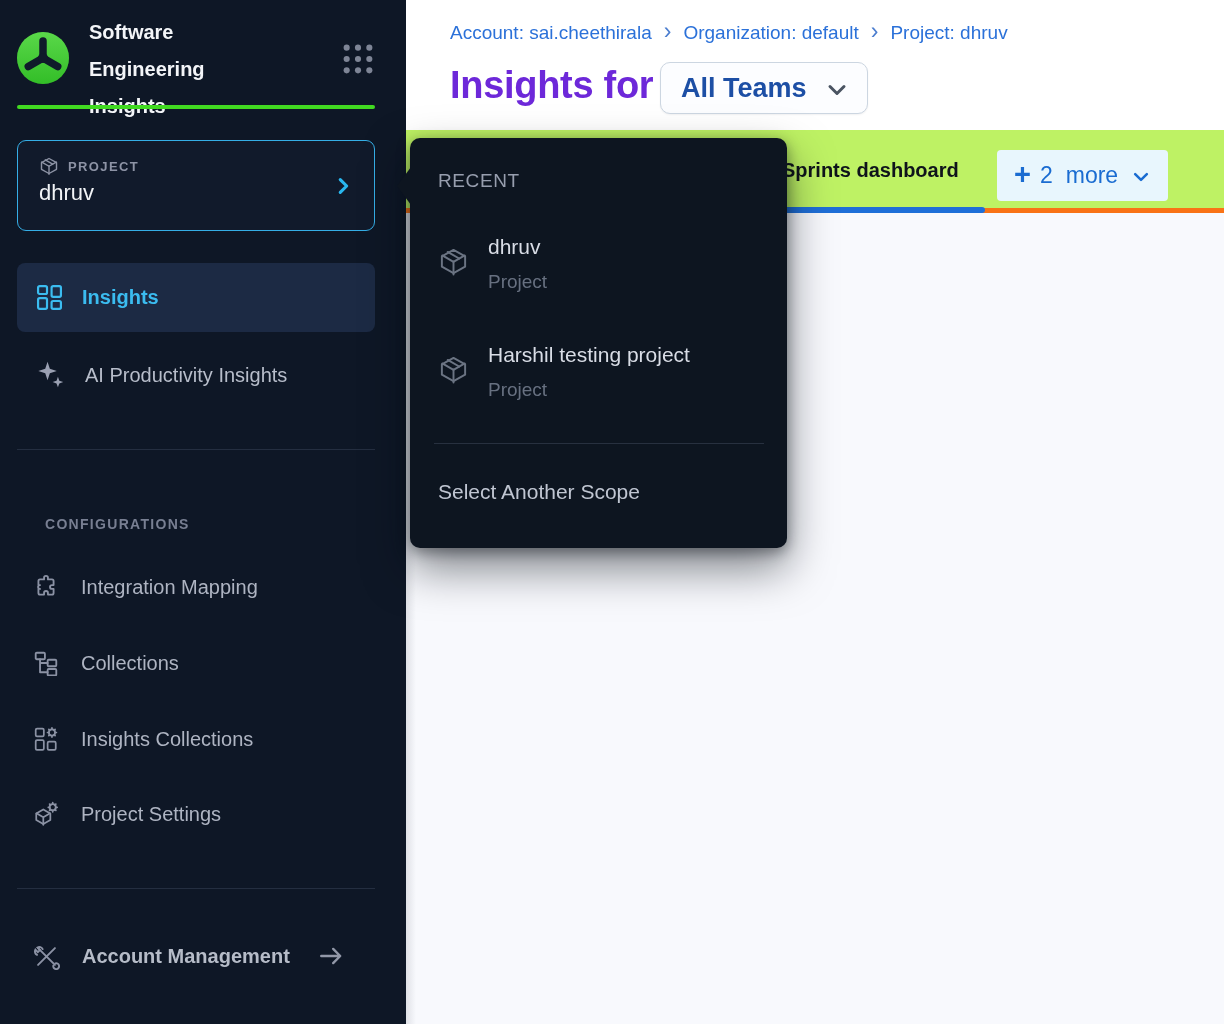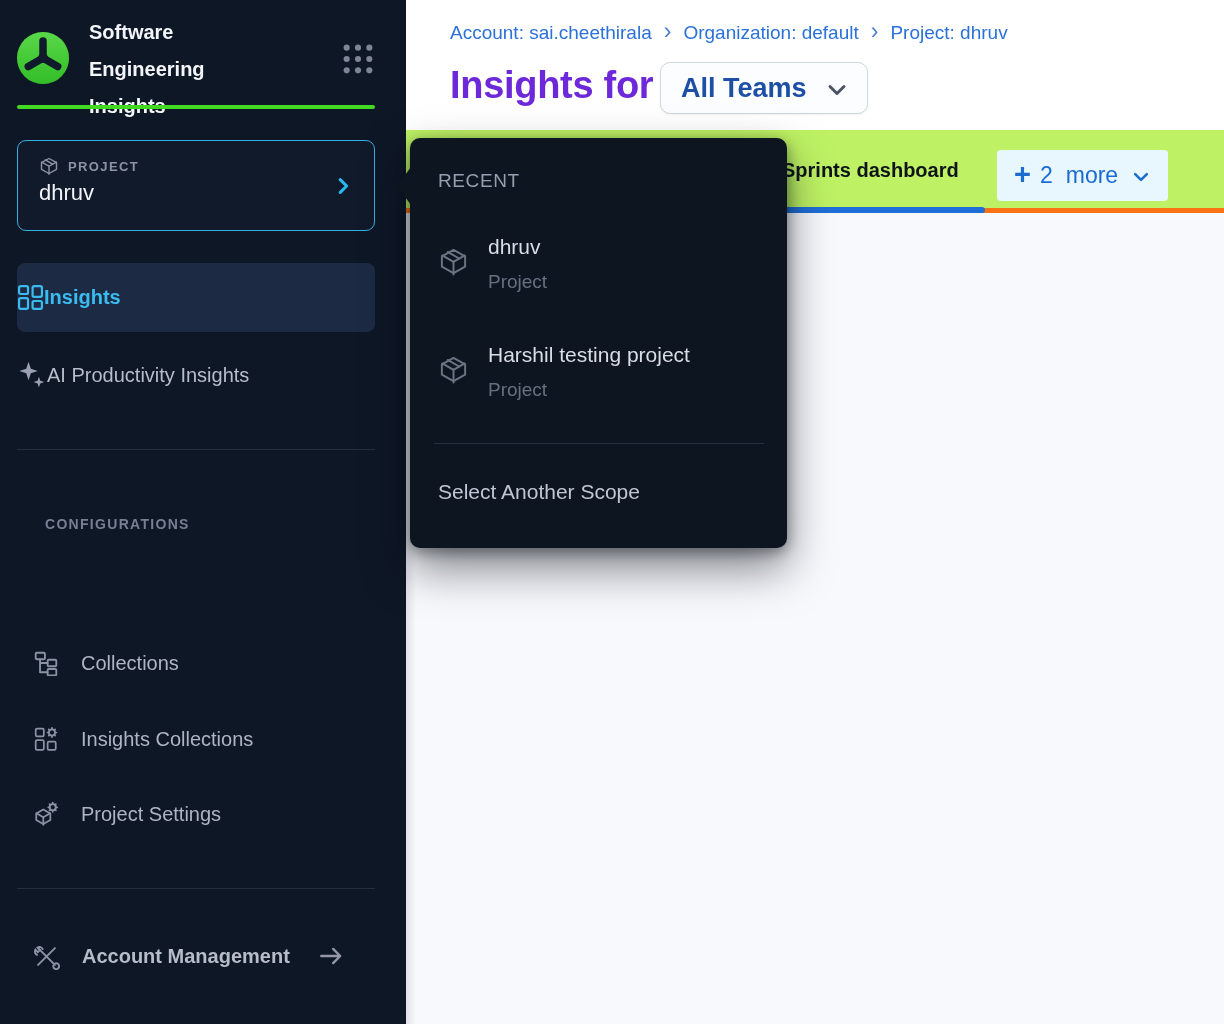--- a/index.html
+++ b/index.html
@@ -15,21 +15,21 @@
   .green-rule { position:absolute; left:17px; top:105px; width:358px; height:4px; background:#41da21; border-radius:2px; }
 
   .project-card { position:absolute; left:17px; top:140px; width:358px; height:91px; background:#111a2b;
                   border:1.6px solid #35aee6; border-radius:9px; padding:15px 20px 0 21px; cursor:pointer; }
   .project-type-row { display:flex; align-items:center; gap:9px; color:#8d93a5; }
   .project-type { font-size:13px; font-weight:700; letter-spacing:1.4px; }
   .project-name { margin-top:4px; color:#f2f4f7; font-size:22px; }
   .project-chevron { position:absolute; right:20px; top:50%; transform:translateY(-50%); color:#29b7ef; }
 
   .nav-item { position:absolute; left:17px; width:358px; height:60px; display:flex; align-items:center;
-              border-radius:8px; cursor:pointer; color:#9aa0b2; }
+              gap:19px; padding-left:19px; border-radius:8px; cursor:pointer; color:#9aa0b2; }
   .nav-item .lbl { font-size:20px; color:#b7bdca; }
   .nav-item.active { background:#1c2a44; height:69px; color:#3bbcf0; }
   .nav-item.active .lbl { color:#3bbcf0; font-weight:600; }
 
   .side-divider { position:absolute; left:17px; width:358px; height:1px; background:#242e40; }
 
   .config-header { position:absolute; left:45px; top:516px; color:#787f92; font-size:14px; font-weight:600; letter-spacing:1.3px; }
   .cfg { height:48px; gap:22px; padding-left:16px; color:#8b92a4; }
   .cfg .lbl { color:#aeb4c2; }
 
@@ -148,20 +148,26 @@
       <path d="M10 1.5l2 6 6 2-6 2-2 6-2-6-6-2 6-2z"></path>
       <path d="M19 14.5l1.2 3.4 3.4 1.2-3.4 1.2-1.2 3.4-1.2-3.4-3.4-1.2 3.4-1.2z"></path>
     </svg>
     <span class="lbl">AI Productivity Insights</span>
   </div>
 
   <div class="side-divider" style="top:449px;"></div>
 
   <div class="config-header">CONFIGURATIONS</div>
 
+  <div class="nav-item cfg" style="top:563px;">
+    <svg width="26" height="26" viewBox="0 0 24 24" fill="none" stroke="currentColor" stroke-width="1.7" stroke-linejoin="round">
+      <path d="M10.2 3.5a1.8 1.8 0 0 1 3.6 0V5h3.7A1.5 1.5 0 0 1 19 6.5v3.7h-1.5a1.8 1.8 0 0 0 0 3.6H19v3.7a1.5 1.5 0 0 1-1.5 1.5h-3.7v-1.5a1.8 1.8 0 0 0-3.6 0V19H6.5A1.5 1.5 0 0 1 5 17.5v-3.7h1.5a1.8 1.8 0 0 1 0-3.6H5V6.5A1.5 1.5 0 0 1 6.5 5h3.7z"></path>
+    </svg>
+    <span class="lbl">Integration Mapping</span>
+  </div>
 
   <div class="nav-item cfg" style="top:639px;">
     <svg width="26" height="26" viewBox="0 0 24 24" fill="none" stroke="currentColor" stroke-width="1.7" stroke-linejoin="round" stroke-linecap="round">
       <rect x="2.5" y="2.5" width="8.5" height="6" rx="1"></rect>
       <path d="M6.5 8.5V12h7M6.5 12v8.5h7"></path>
       <rect x="13.5" y="9" width="8" height="6" rx="1"></rect>
       <rect x="13.5" y="17.5" width="8" height="6" rx="1"></rect>
     </svg>
     <span class="lbl">Collections</span>
   </div>

